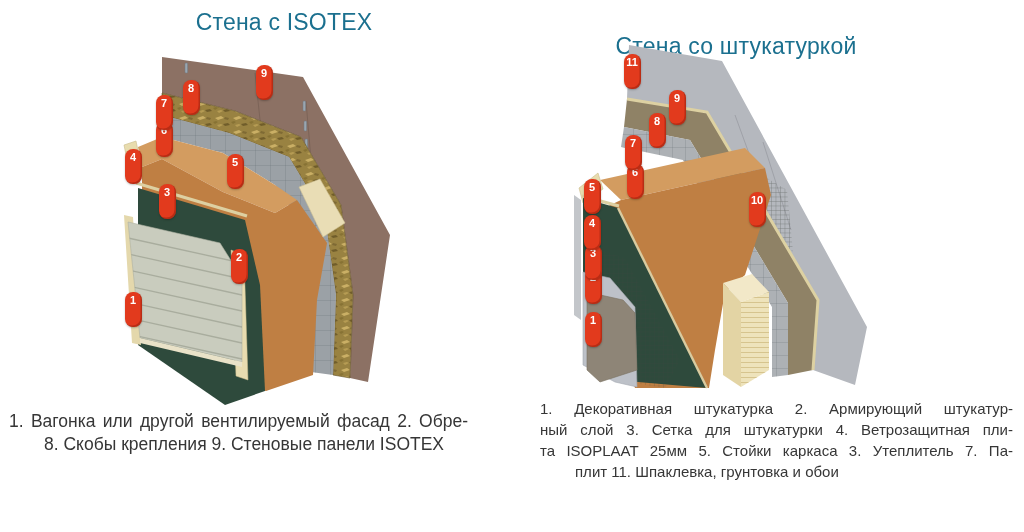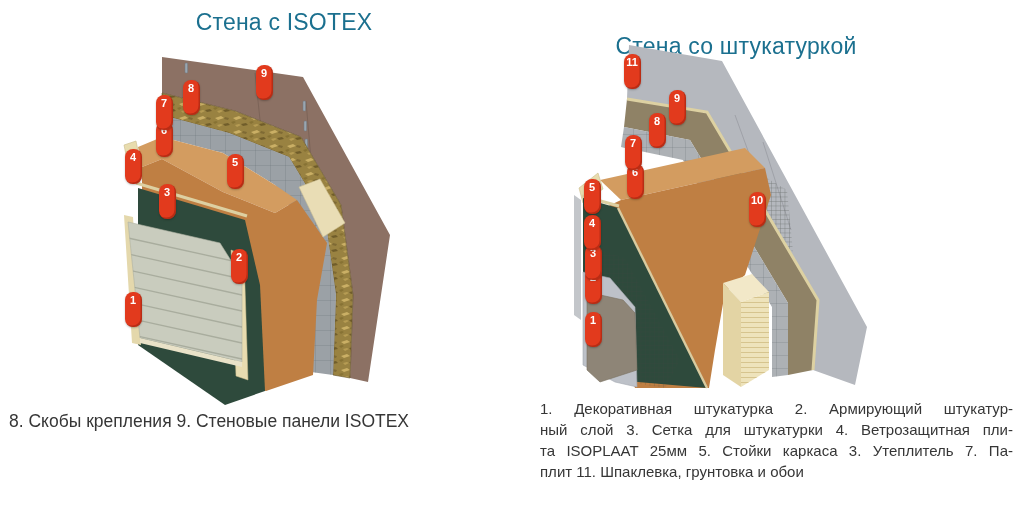--- a/index.html
+++ b/index.html
@@ -22,21 +22,21 @@
     position:absolute; width:17px; height:35px;
     background:var(--c-marker,#e23a1d); color:#ffffff;
     font-size:11px; font-weight:bold; line-height:17px; text-align:center;
     border-radius:8px;
     box-shadow: inset -1.5px -1.5px 0 rgba(110,20,5,.35), 0 1px 2px rgba(0,0,0,.25);
   }
   .caption { position:absolute; color:var(--c-caption,#363636); }
   #left-caption  { left:9px;   top:410px; width:459px; font-size:17.5px; line-height:23.4px; }
   #right-caption { left:540px; top:398px; width:473px; font-size:15px;   line-height:21px; }
   .cap-line { text-align:justify; text-align-last:justify; }
-  .cap-line.last { text-align:right; text-align-last:left; }
+  .cap-line.last { text-align:right; text-align-last:left;margin-left:35px; }
 </style>
 </head>
 <body>
 
 <div>
   <div id="left-title" class="figure-title">Стена с ISOTEX</div>
 
   <div id="left-diagram" class="diagram">
     <svg viewBox="0 0 295 360">
       <defs>
@@ -103,20 +103,21 @@
         <div class="marker" style="left: 19.5px; top: 103.5px;">4</div>
         <div class="marker" style="left: 121.5px; top: 108.5px;">5</div>
         <div class="marker" style="left: 50.5px; top: 76.5px;">6</div>
         <div class="marker" style="left: 50.5px; top: 49.5px;">7</div>
         <div class="marker" style="left: 77.5px; top: 34.5px;">8</div>
         <div class="marker" style="left: 150.5px; top: 19.5px;">9</div>
       </div>
   </div>
 
   <div id="left-caption" class="caption">
+      <div class="cap-line">1. Вагонка или другой вентилируемый фасад  2. Обре-</div>
       <div class="cap-line last">8. Скобы крепления  9. Стеновые панели ISOTEX</div>
     </div>
 </div>
 
 <div>
   <div id="right-title" class="figure-title">Стена со штукатуркой</div>
 
   <div id="right-diagram" class="diagram">
     <svg viewBox="0 0 450 370">
       <defs>

